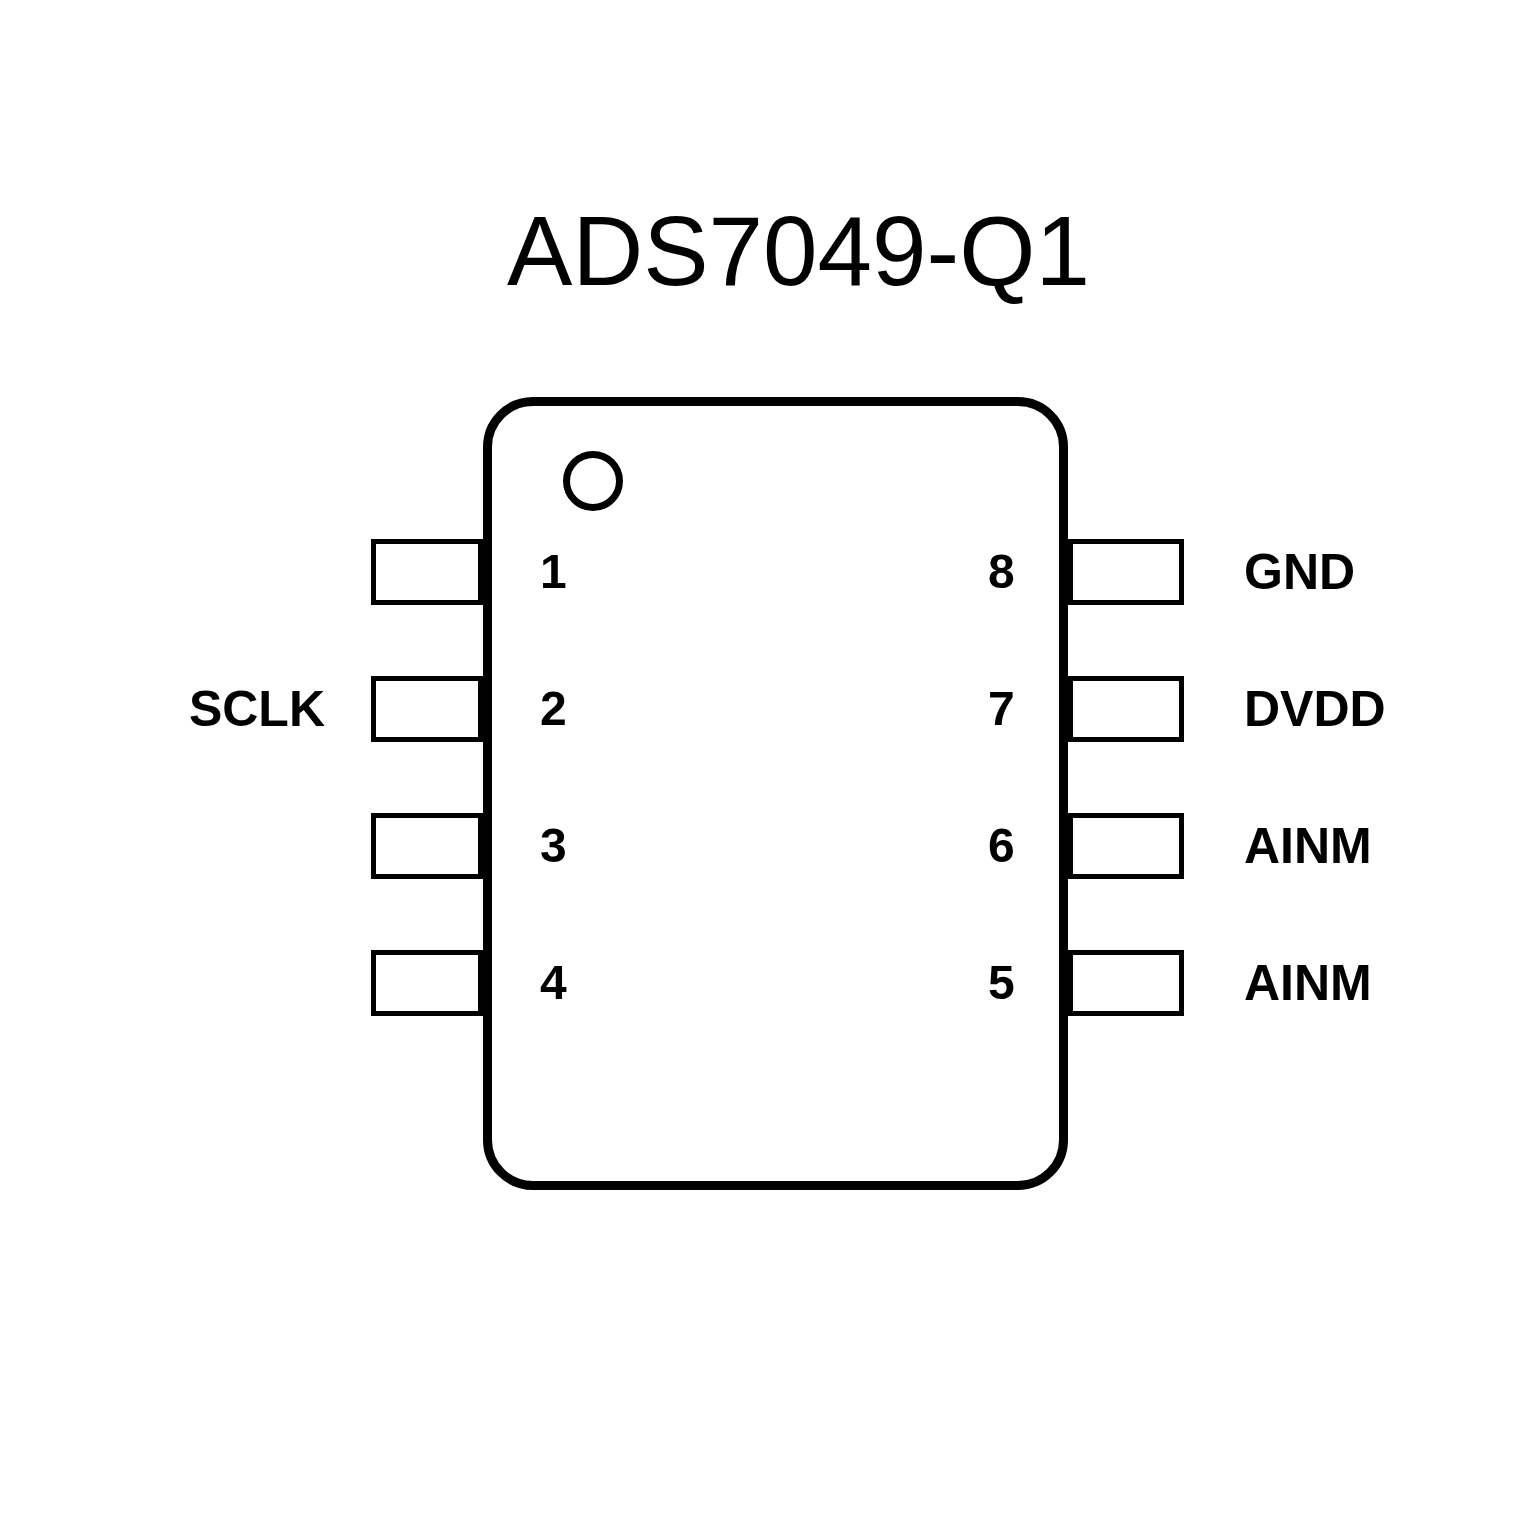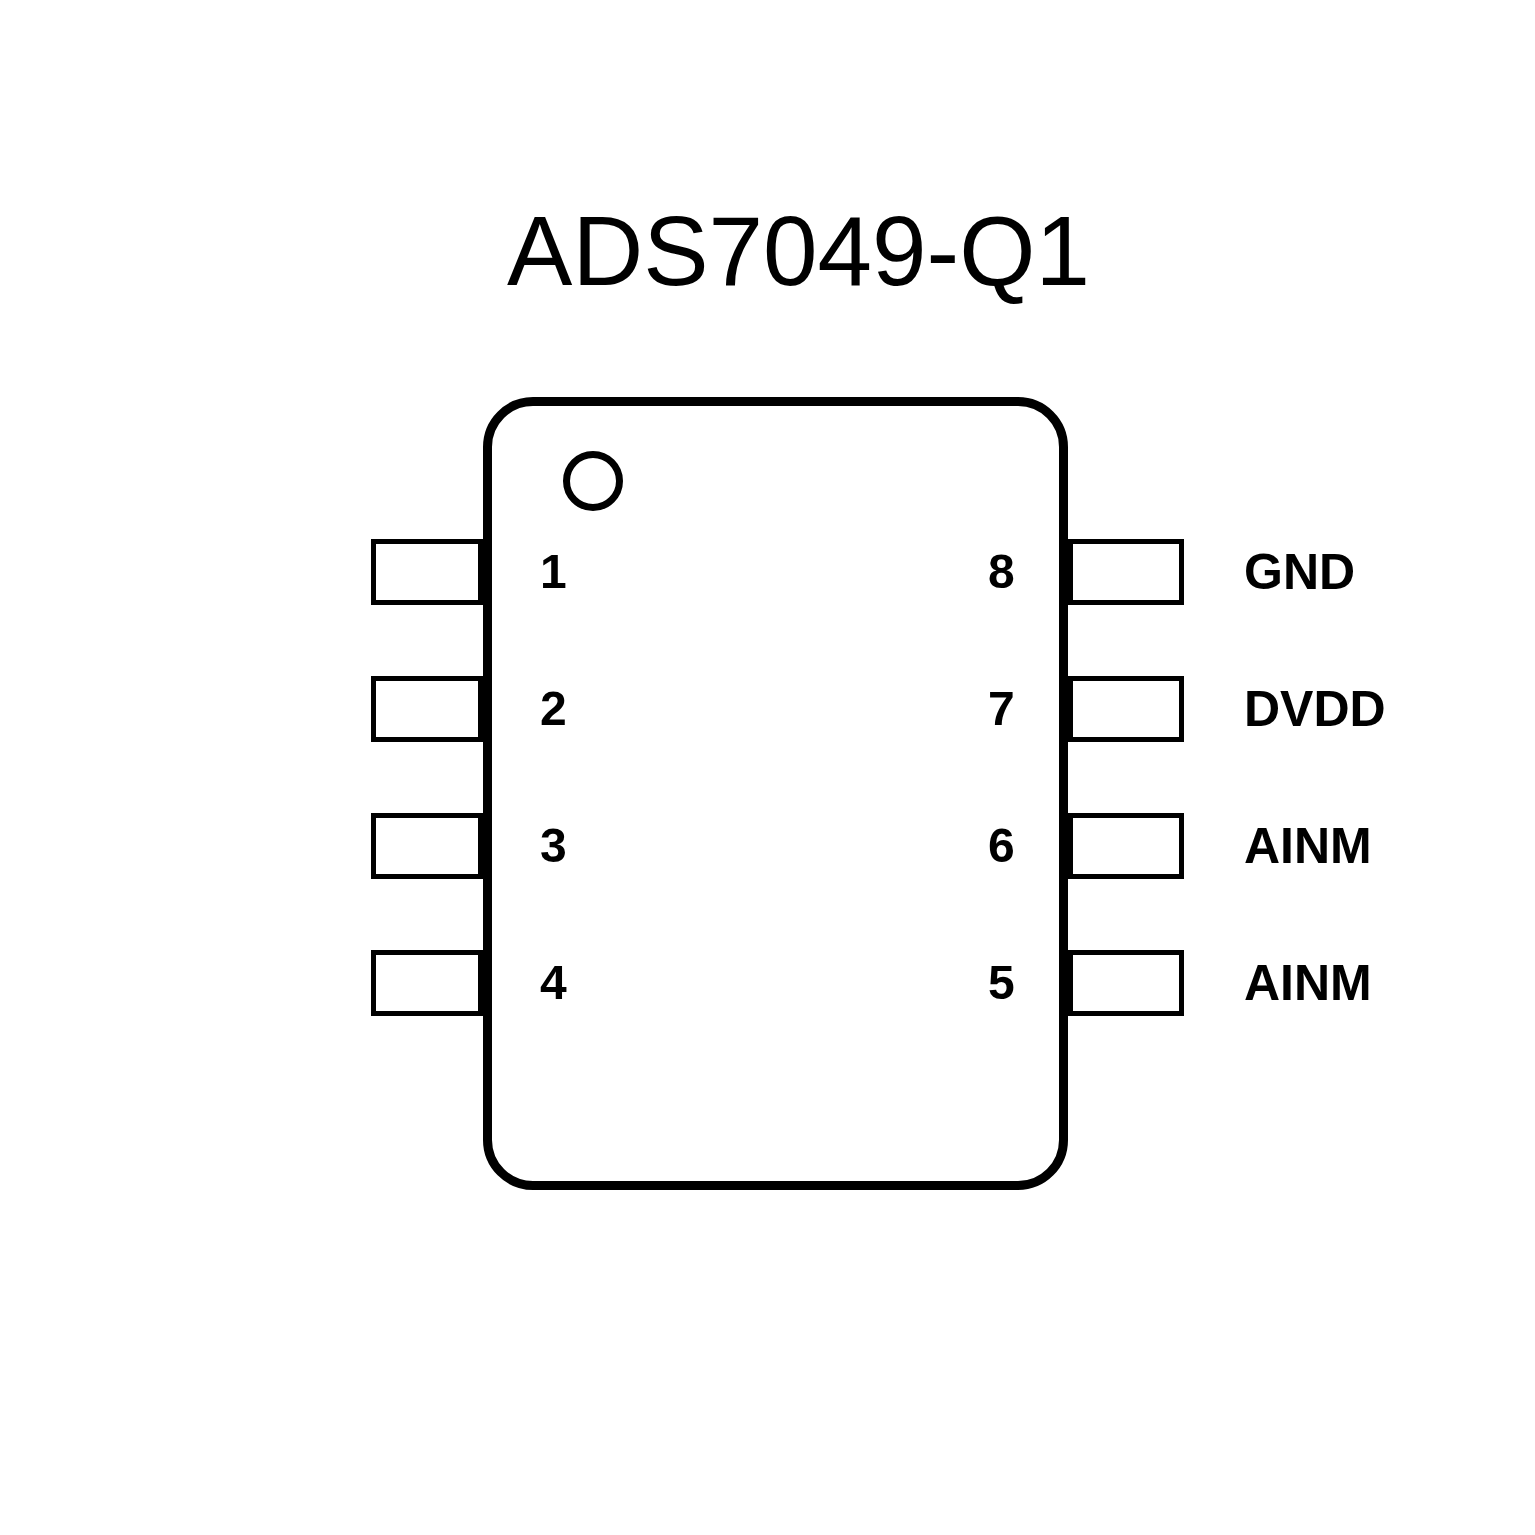--- a/index.html
+++ b/index.html
@@ -98,20 +98,23 @@
   <div class="pin-box left" style="top:950px"></div>
 
   <div class="pin-box right" style="top:539px"></div>
   <div class="pin-box right" style="top:676px"></div>
   <div class="pin-box right" style="top:813px"></div>
   <div class="pin-box right" style="top:950px"></div>
 
   <div class="chip-body"></div>
   <div class="dot"></div>
 
+  <div class="pin-label left" style="top:676px">
+    <span>SCLK</span>
+  </div>
 
   <div class="pin-label right" style="top:539px">
     <span>GND</span>
   </div>
   <div class="pin-label right" style="top:676px">
     <span>DVDD</span>
   </div>
   <div class="pin-label right" style="top:813px">
     <span>AINM</span>
   </div>

